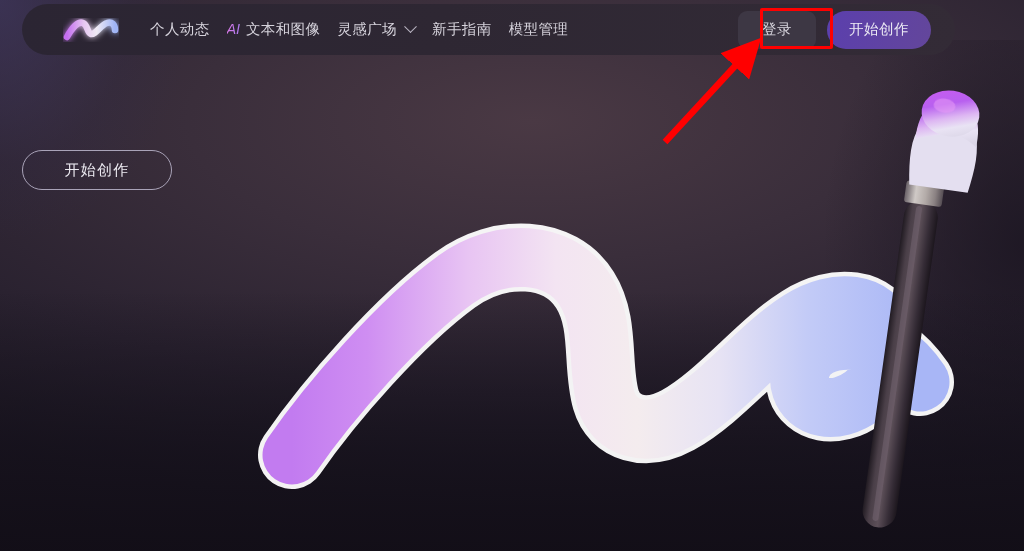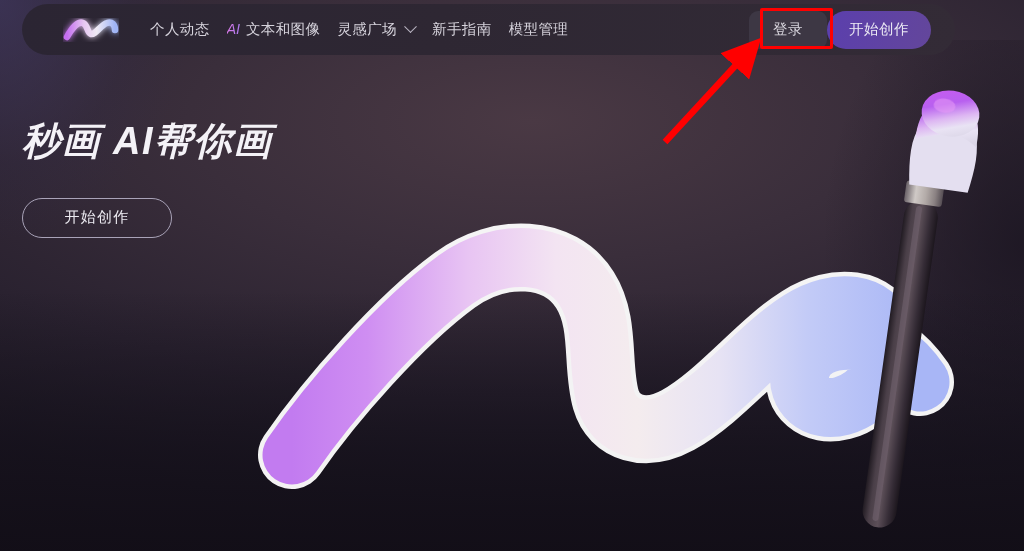--- a/index.html
+++ b/index.html
@@ -64,21 +64,21 @@
     -webkit-background-clip:text; background-clip:text;
     -webkit-text-fill-color:transparent; color:#c07ce8;
     margin-right:1px;
   }
   .chev {
     display:inline-block; width:9px; height:9px;
     border-right:1.6px solid #b9b4c2; border-bottom:1.6px solid #b9b4c2;
     transform:rotate(45deg) translate(-2px,-2px);
     margin-left:4px;
   }
-  .nav-right { margin-left:auto; display:flex; align-items:flex-start; margin-right:24px; }
+  .nav-right { margin-left:auto; display:flex; align-items:flex-start; gap:11px; margin-right:24px; }
   #login-btn {
     background:#3d3744; color:#d9d6de;
     border:none; border-radius:9px;
     height:38px; padding:0 24px;
     font-size:14.5px; font-family:inherit; letter-spacing:.5px;
     cursor:pointer;
   }
   #create-btn-nav {
     background:linear-gradient(100deg,#5b3fad 0%, #63469b 100%);
     color:#eceaf4; border:none; border-radius:19px;
@@ -272,21 +272,20 @@
     </nav>
 
     <div class="nav-right">
       <button id="login-btn">登录</button>
       <button id="create-btn-nav">开始创作</button>
     </div>
 
   </div>
 
   <section id="hero">
-    <h1 id="hero-title">秒画 AI帮你画</h1>
     <button id="hero-cta">开始创作</button>
   </section>
 
   <svg id="arrow-annotation" viewBox="0 0 240 150" xmlns="http://www.w3.org/2000/svg">
     <defs>
       <marker id="arrowHead" markerWidth="6" markerHeight="6" refX="3" refY="3" orient="auto">
         <path d="M 0,0 L 6,3 L 0,6 Z" fill="#ff0000"></path>
       </marker>
     </defs>
     <path d="M 25,112 L 108,22" stroke="#ff0000" stroke-width="6.5" fill="none" stroke-linecap="butt" marker-end="url(#arrowHead)"></path>

